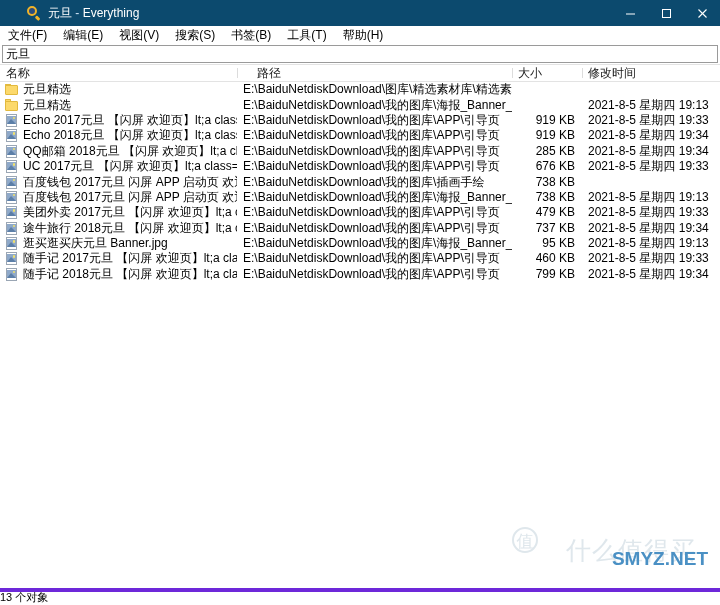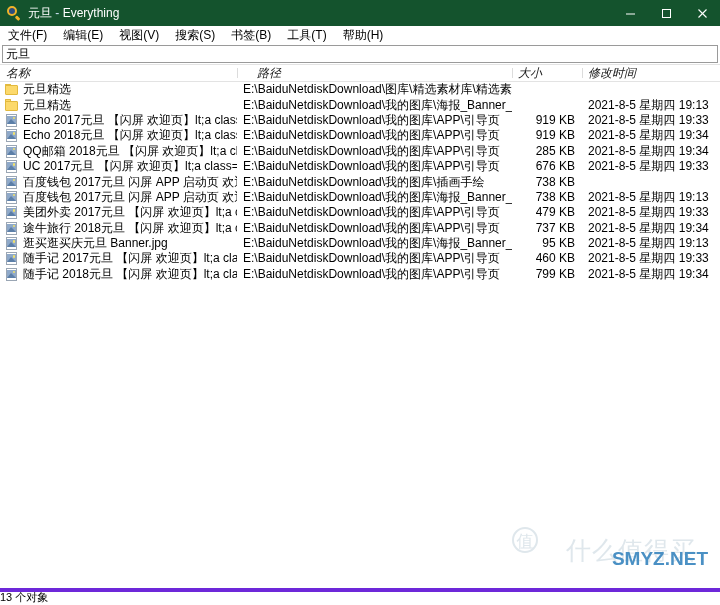--- a/index.html
+++ b/index.html
@@ -16,25 +16,26 @@
     position: relative;
     width: 720px; height: 605px;
     background: #ffffff;
     display: flex;
     flex-direction: column;
   }
 
   
   .titlebar {
     height: 26px;
-    background: #14532d;
+    background: #0c4a6e;
     display: flex;
     align-items: center;
     flex: 0 0 26px;
     user-select: none;
+    padding-left: 20px;
   }
   .title-icon {
     width: 16px; height: 16px;
     margin-left: 6px; margin-right: 6px;
     position: relative;
     flex: 0 0 16px;
   }
   .title-icon .mag-circle {
     position: absolute;
     left: 1px; top: 1px;
@@ -129,21 +130,20 @@
     position: relative;
   }
   .hcell {
     font-size: 12px;
     color: #1a1a1a;
     line-height: 17px;
     padding-left: 6px;
     position: relative;
     white-space: nowrap;
     overflow: hidden;
-    font-style: italic;
   }
   .hcell + .hcell::before {
     content: "";
     position: absolute;
     left: 0; top: 3px; bottom: 3px;
     width: 1px;
     background: #dcdcdc;
   }
   .col-name { width: 237px; flex: 0 0 237px; }
   .col-path { width: 275px; flex: 0 0 275px; padding-left: 20px; }

